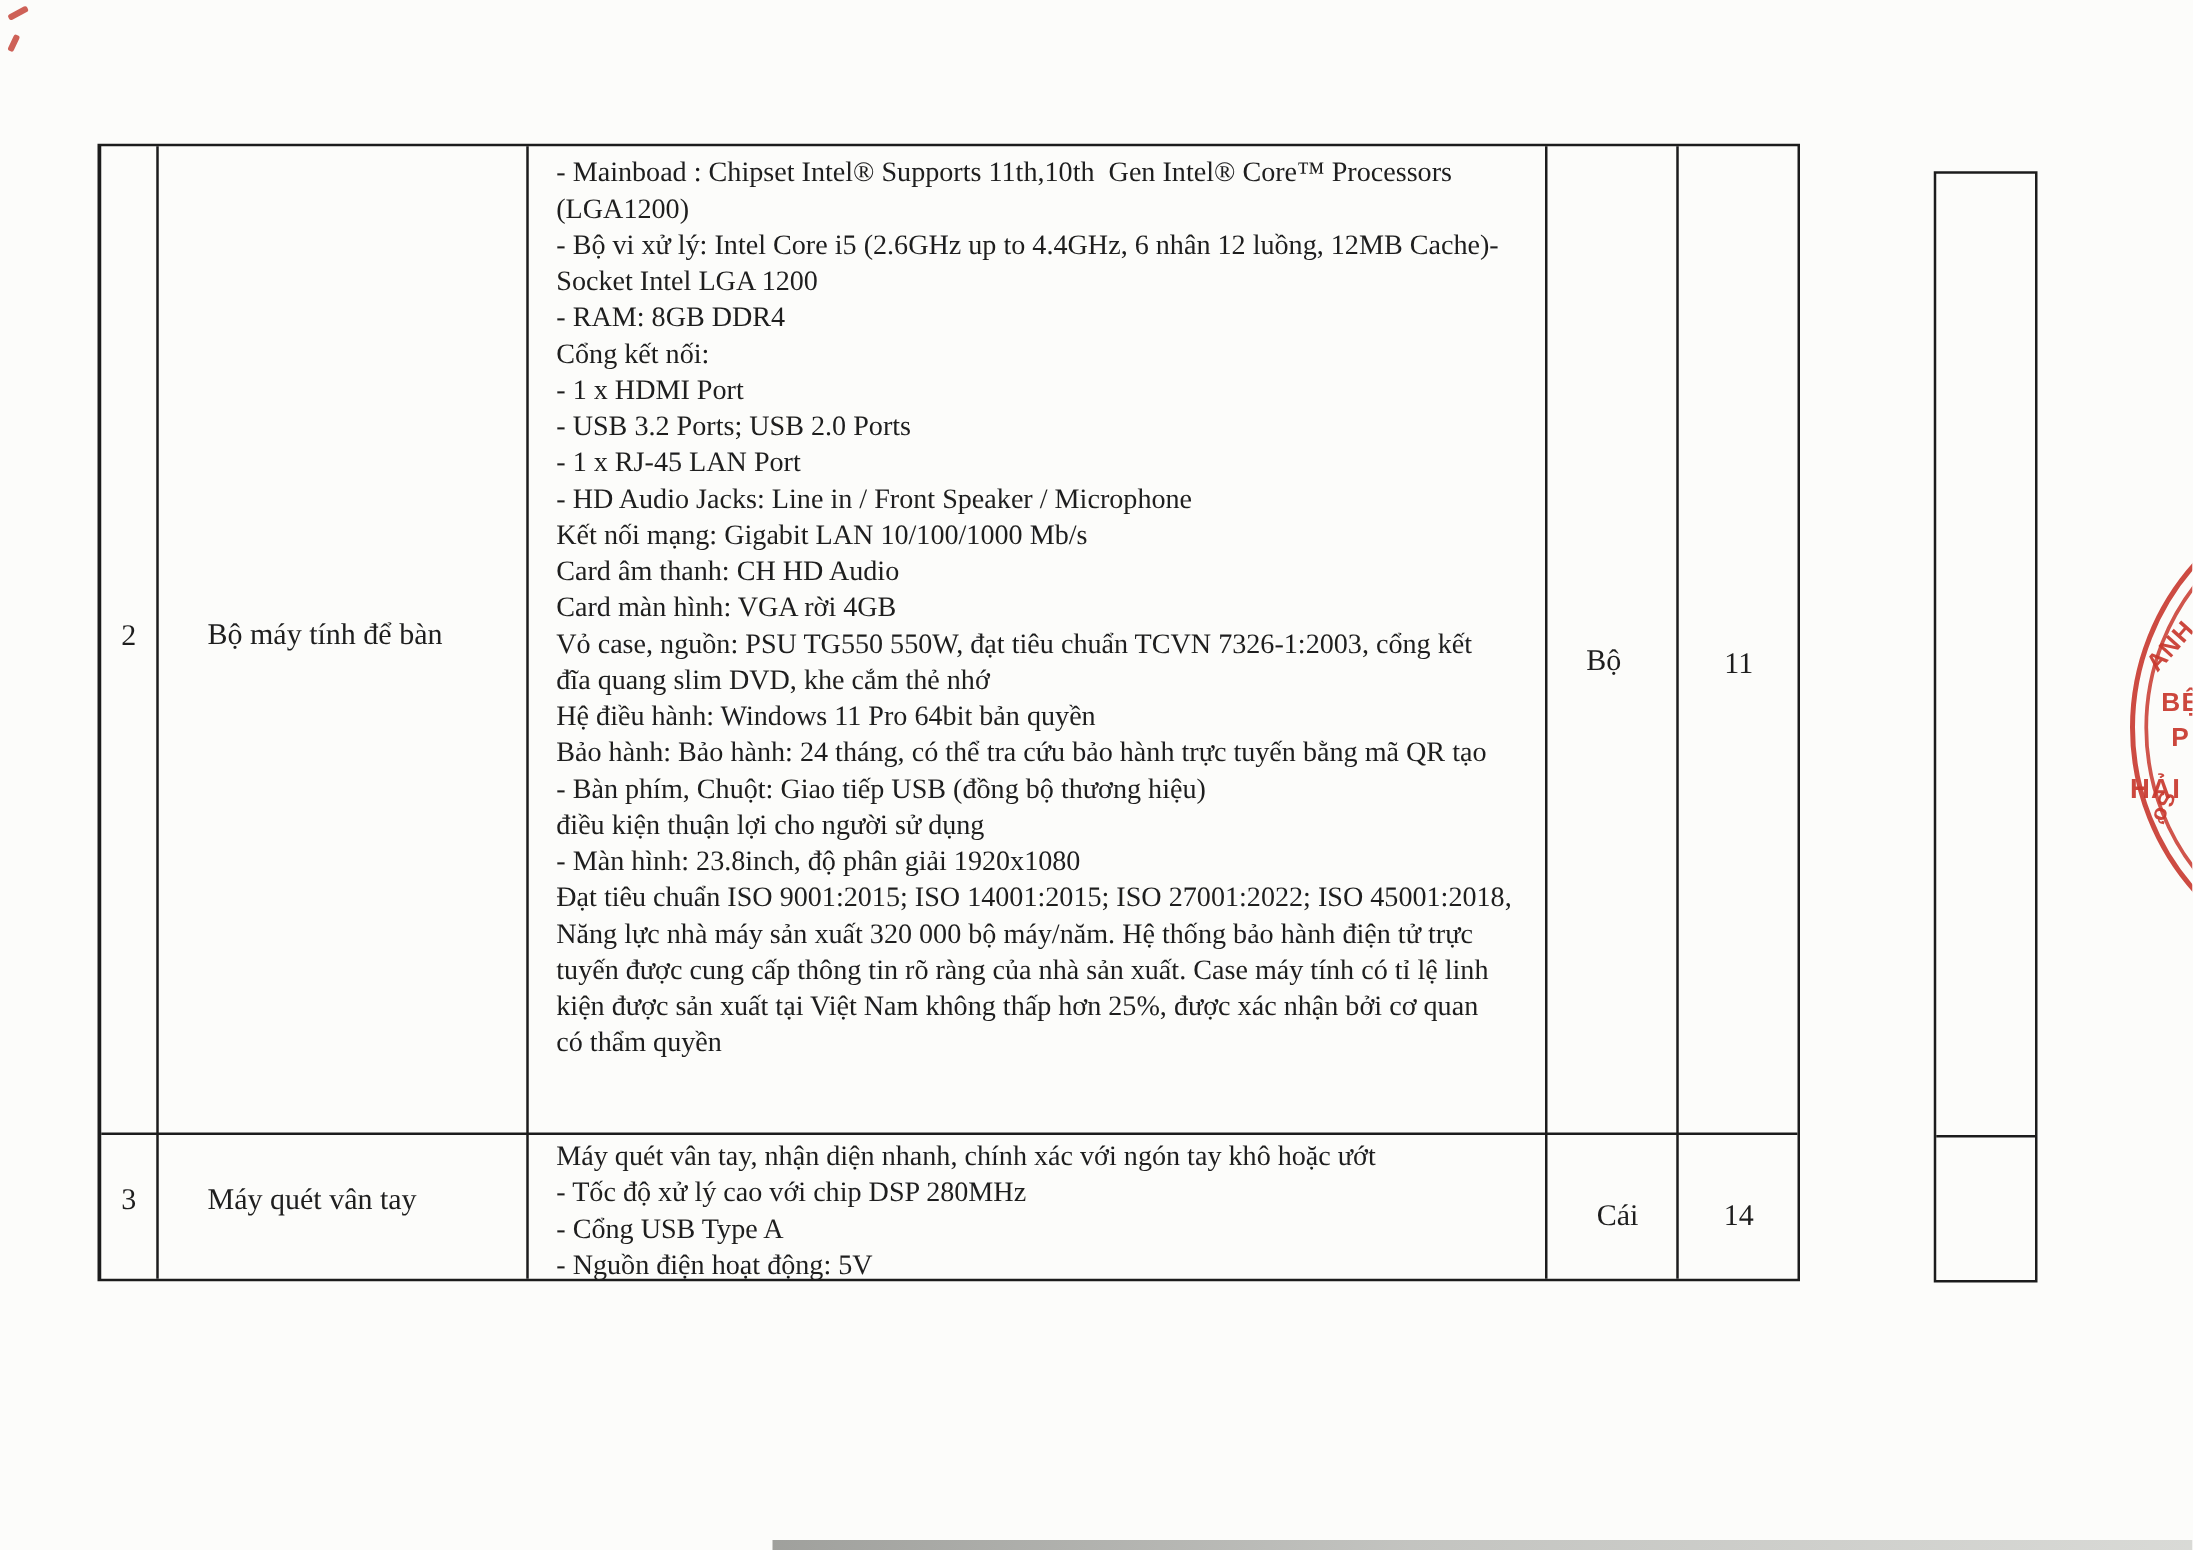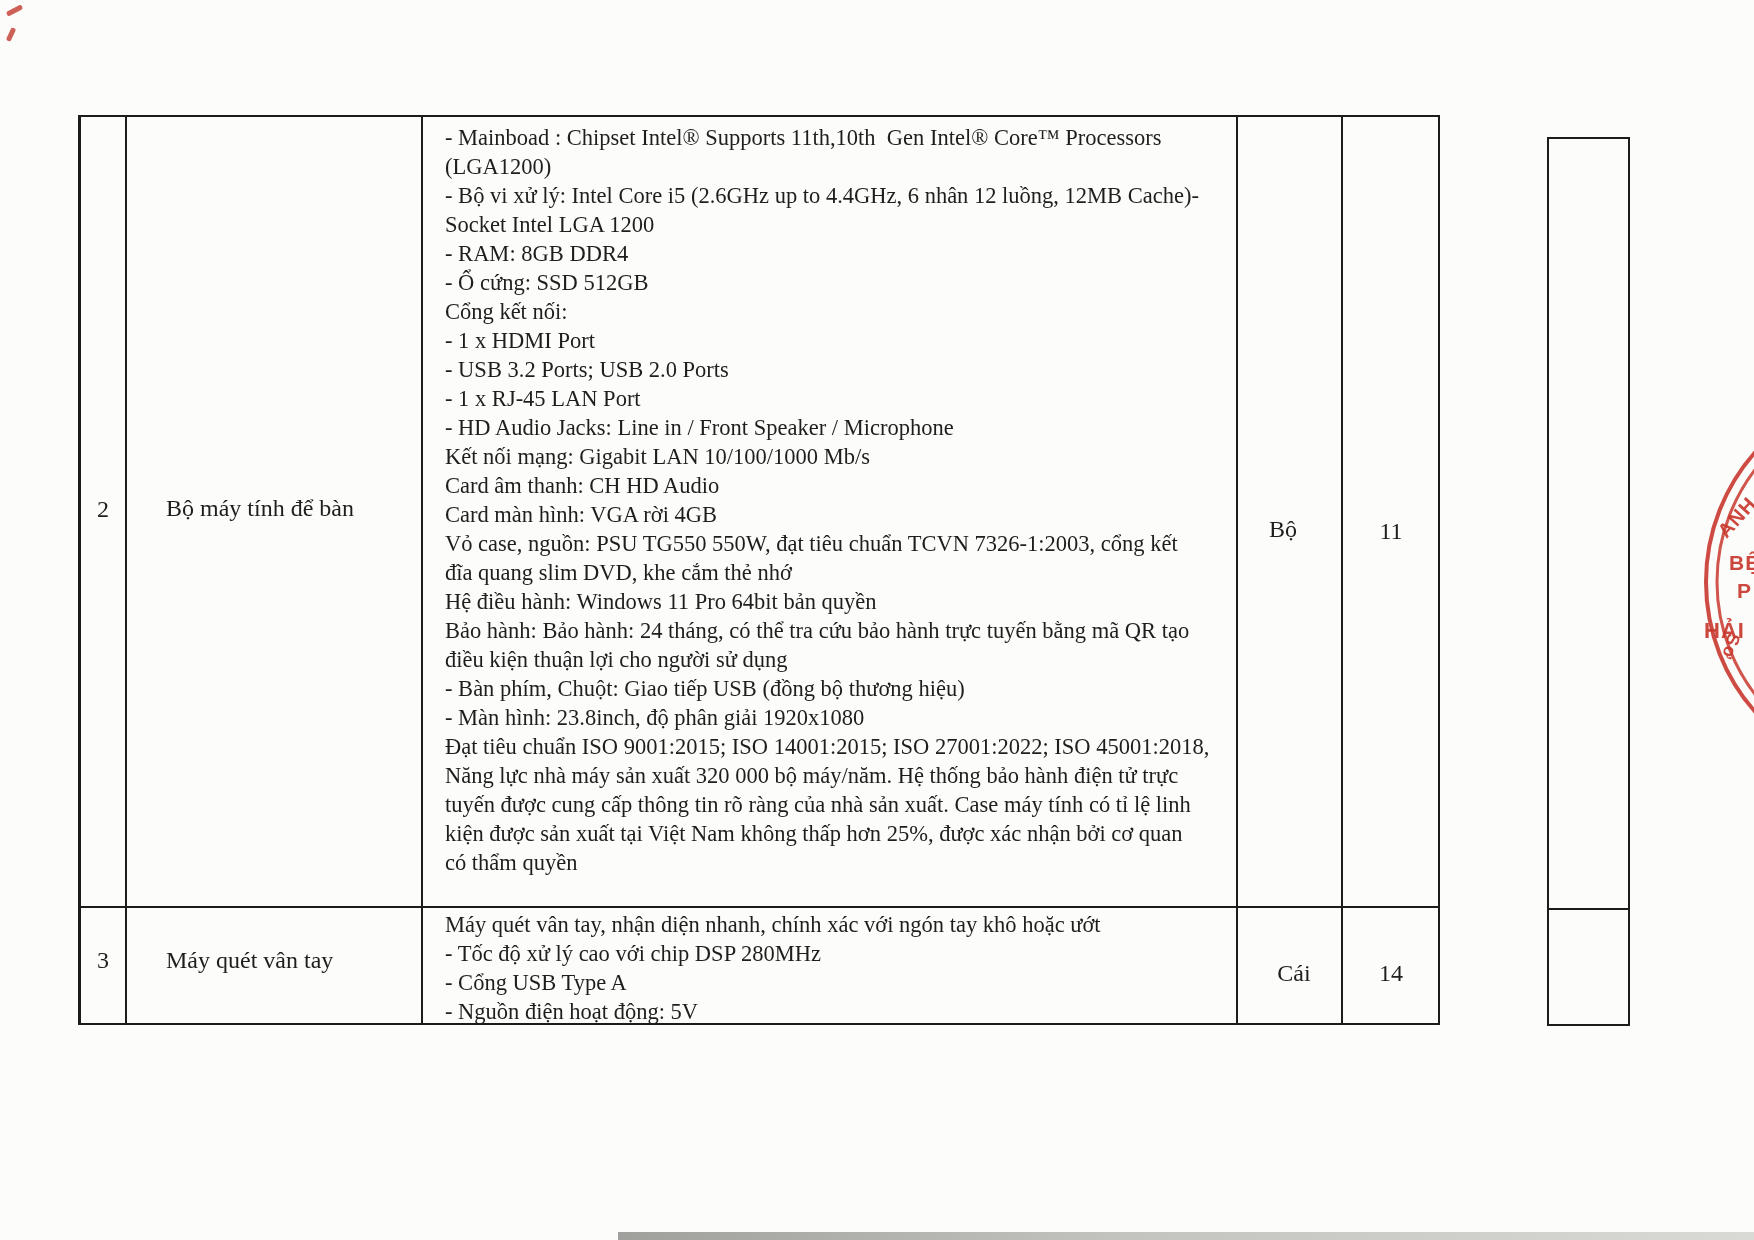--- a/index.html
+++ b/index.html
@@ -72,35 +72,34 @@
     <div class="hline" style="top:789px"></div>
 
     <div class="cell-text center" style="left:0;width:44px;top:379px">2</div>
     <div class="cell-text" style="left:85px;top:378px">Bộ máy tính để bàn</div>
     <div class="spec-block" style="top:6px">
         <div class="spec-line">- Mainboad : Chipset Intel® Supports 11th,10th  Gen Intel® Core™ Processors</div>
         <div class="spec-line">(LGA1200)</div>
         <div class="spec-line">- Bộ vi xử lý: Intel Core i5 (2.6GHz up to 4.4GHz, 6 nhân 12 luồng, 12MB Cache)-</div>
         <div class="spec-line">Socket Intel LGA 1200</div>
         <div class="spec-line">- RAM: 8GB DDR4</div>
-        <div class="spec-line">- Ổ cứng: SSD 512GB</div>
         <div class="spec-line">Cổng kết nối:</div>
         <div class="spec-line">- 1 x HDMI Port</div>
         <div class="spec-line">- USB 3.2 Ports; USB 2.0 Ports</div>
         <div class="spec-line">- 1 x RJ-45 LAN Port</div>
         <div class="spec-line">- HD Audio Jacks: Line in / Front Speaker / Microphone</div>
         <div class="spec-line">Kết nối mạng: Gigabit LAN 10/100/1000 Mb/s</div>
         <div class="spec-line">Card âm thanh: CH HD Audio</div>
         <div class="spec-line">Card màn hình: VGA rời 4GB</div>
         <div class="spec-line">Vỏ case, nguồn: PSU TG550 550W, đạt tiêu chuẩn TCVN 7326-1:2003, cổng kết</div>
         <div class="spec-line">đĩa quang slim DVD, khe cắm thẻ nhớ</div>
         <div class="spec-line">Hệ điều hành: Windows 11 Pro 64bit bản quyền</div>
         <div class="spec-line">Bảo hành: Bảo hành: 24 tháng, có thể tra cứu bảo hành trực tuyến bằng mã QR tạo</div>
+        <div class="spec-line">- Bàn phím, Chuột: Giao tiếp USB (đồng bộ thương hiệu)</div>
         <div class="spec-line">điều kiện thuận lợi cho người sử dụng</div>
-        <div class="spec-line">- Bàn phím, Chuột: Giao tiếp USB (đồng bộ thương hiệu)</div>
         <div class="spec-line">- Màn hình: 23.8inch, độ phân giải 1920x1080</div>
         <div class="spec-line">Đạt tiêu chuẩn ISO 9001:2015; ISO 14001:2015; ISO 27001:2022; ISO 45001:2018,</div>
         <div class="spec-line">Năng lực nhà máy sản xuất 320 000 bộ máy/năm. Hệ thống bảo hành điện tử trực</div>
         <div class="spec-line">tuyến được cung cấp thông tin rõ ràng của nhà sản xuất. Case máy tính có tỉ lệ linh</div>
         <div class="spec-line">kiện được sản xuất tại Việt Nam không thấp hơn 25%, được xác nhận bởi cơ quan</div>
         <div class="spec-line">có thẩm quyền</div>
       </div>
     <div class="cell-text center" style="left:1155px;width:94px;top:399px">Bộ</div>
     <div class="cell-text center" style="left:1260px;width:100px;top:401px">11</div>
 

